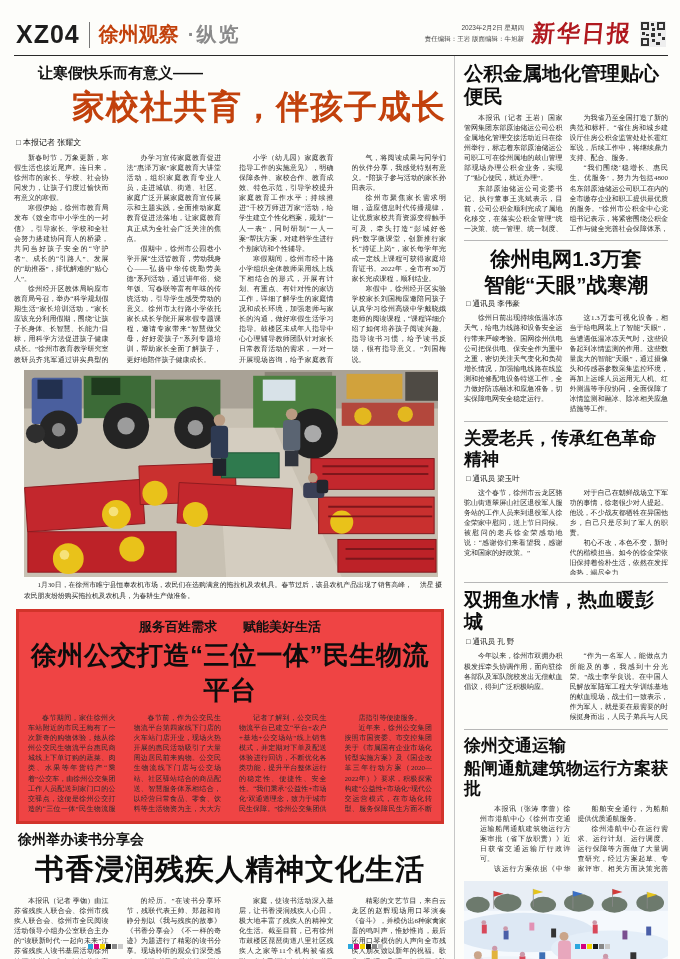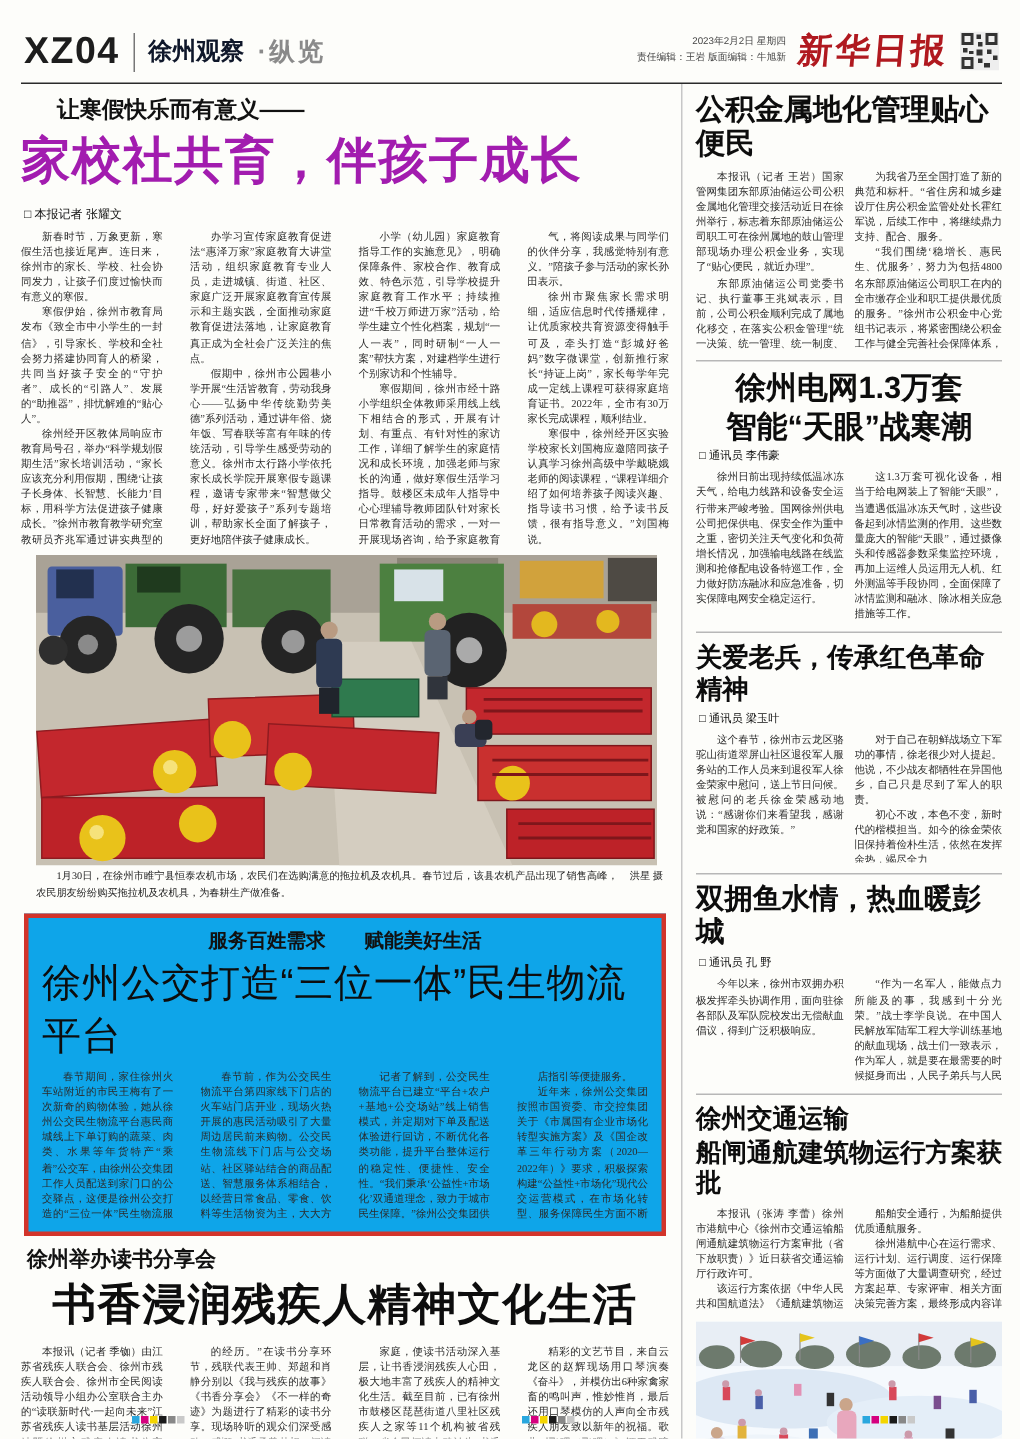--- a/index.html
+++ b/index.html
@@ -6,73 +6,73 @@
   html,body { width:680px; height:959px; overflow:hidden; background:#fdfdfa; }
   body { font-family:"Liberation Serif", serif; color:#2b2b2b; position:relative; }
 
   .page { padding:14px 12px 0 14px; height:100%; position:relative; }
 
   
   .masthead-row { display:flex; align-items:flex-end; justify-content:space-between; padding:4px 2px 6px 2px; border-bottom:1.5px solid #2a2a2a; }
   .mh-left { display:flex; align-items:center; gap:9px; }
   .edition { font-family:"Liberation Sans", sans-serif; font-size:25px; font-weight:700; color:#1d1d1d; letter-spacing:1px; }
   .mh-vdiv { width:1px; height:26px; background:#777; }
-  .section-name { font-family:"Liberation Sans", sans-serif; font-size:16px; font-weight:900; color:#0f172a; }
-  .section-sub { font-family:"Liberation Sans", sans-serif; font-size:17px; font-weight:700; color:#8a8a8a; letter-spacing:2px; }
+  .section-name { font-family:"Liberation Sans", sans-serif; font-size:20px; font-weight:900; color:#c2410c; }
+  .section-sub { font-family:"Liberation Sans", sans-serif; font-size:20px; font-weight:700; color:#8a8a8a; letter-spacing:2px; }
   .mh-right { display:flex; align-items:center; gap:8px; }
   .pub-meta { text-align:right; font-family:"Liberation Sans", sans-serif; font-size:6.5px; color:#444; line-height:1.6; }
   .paper-name { font-size:23px; font-weight:900; color:#b0191f; transform:skewX(-5deg); letter-spacing:2px; font-family:"Liberation Serif", serif; }
   .qr { width:26px; height:26px; }
 
   
   .content { display:flex; }
   .col-left { width:440px; padding-right:8px; }
   .col-right { width:214px; border-left:1px solid #c7c7c7; padding-left:9px; }
 
   
   .lead-kicker { font-family:"Liberation Sans", sans-serif; font-size:15px; font-weight:900; color:#111; margin:8px 0 0 24px; }
-  .lead-headline { font-family:"Liberation Sans", sans-serif; font-size:33px; font-weight:900; color:#a21caf; text-align:left; letter-spacing:1px; margin:2px 0 7px; }
+  .lead-headline { font-family:"Liberation Sans", sans-serif; font-size:33px; font-weight:900; color:#c2410c; text-align:right; letter-spacing:1px; margin:2px 0 7px; }
   .byline { font-size:8px; color:#111; margin:0 0 5px 2px; font-family:"Liberation Sans", sans-serif; }
   .cols { display:flex; gap:18px; overflow:hidden; }
   .cols .col { flex:1 1 0; font-size:7px; line-height:1.44; text-align:justify; overflow:hidden; }
   .cols p { text-indent:2em; margin:0; }
   .lead-cols { height:212px; }
 
   
   .photo-frame { margin:5px 8px 0 10px; }
   .photo-frame svg { display:block; width:100%; }
   .caption { font-size:6.8px; line-height:1.55; color:#222; text-align:justify; margin:3px 4px 0 10px; }
   .caption .indent { text-indent:2em; display:block; }
   .credit { float:right; margin-left:8px; }
 
   
-  .red-box { border:3.5px solid #d2342b; margin:8px 2px 0 2px; padding:6px 9px 7px; background:#0ea5e9; }
+  .red-box { border:3.5px solid #d2342b; margin:8px 2px 0 2px; padding:6px 9px 7px; background:#ef4444; }
   .box-kicker { text-align:center; font-family:"Liberation Sans", sans-serif; font-size:13px; font-weight:900; color:#111; }
   .box-kicker .gap { display:inline-block; width:26px; }
-  .box-headline { font-family:"Liberation Sans", sans-serif; font-size:26px; font-weight:400; color:#0d0d0d; letter-spacing:0.5px; margin:2px 0 5px; }
+  .box-headline { text-align:center; font-family:"Liberation Sans", sans-serif; font-size:26px; font-weight:700; color:#0d0d0d; letter-spacing:0.5px; margin:2px 0 5px; }
   .box-cols { height:101px; }
 
   
   .reading { margin-top:7px; }
   .reading-kicker { font-family:"Liberation Sans", sans-serif; font-size:14px; font-weight:900; color:#111; margin-left:4px; }
   .reading-headline { text-align:center; font-family:"Liberation Sans", sans-serif; font-size:29px; font-weight:900; color:#0d0d0d; letter-spacing:1px; margin:1px 0 6px; }
   .reading-cols { height:90px; }
 
   
   .r-art { }
   .r-head { font-family:"Liberation Sans", sans-serif; font-weight:900; color:#0d0d0d; line-height:1.18; }
   .r-head-1 { font-size:19.5px; margin:6px 0 5px; }
   .r-head-2 { font-size:20.5px; margin:2px 0 2px;text-align:center; }
   .r-head-3 { font-size:17.5px; margin:2px 0 4px; }
   .r-head-4 { font-size:19px; margin:2px 0 4px; }
   .r-head-5 { font-size:17px; margin:2px 0 2px; }
   .r-byline { font-size:7.5px; font-family:"Liberation Sans", sans-serif; color:#111; margin:1px 0 4px 2px; }
   .r-cols { gap:7px; }
   .r-cols .col { font-size:7px; }
-  .h-a1 { height:120px; } .h-a2 { height:101px; } .h-a3 { height:87px; } .h-a4 { height:71px; } .h-a5 { height:71px; }
+  .h-a1 { height:120px; } .h-a2 { height:101px; } .h-a3 { height:87px; } .h-a4 { height:71px; } .h-a5 { height:71px;margin-left:16px; }
   .r-div { border-top:1px solid #b7b7b7; margin:7px 0 6px; }
 
   .winter-frame { margin-top:6px; }
 
   
   .cmyk { position:absolute; bottom:10px; display:flex; gap:1px; }
   .cmyk span { width:5px; height:5px; display:inline-block; }
   .cmyk-l { left:88px; } .cmyk-c { left:348px; } .cmyk-r { left:575px; }
 </style>
 </head>

